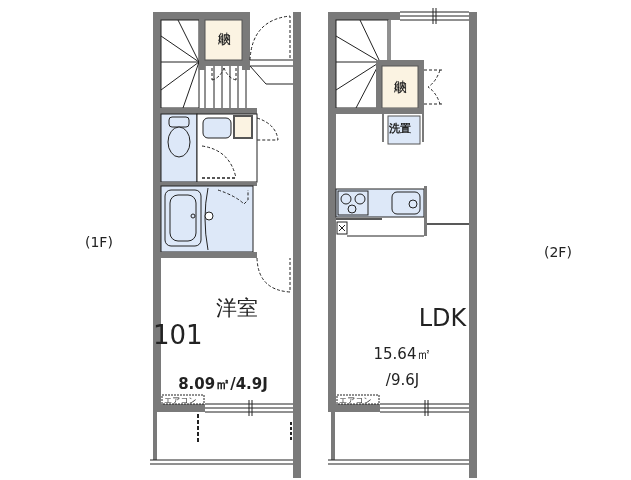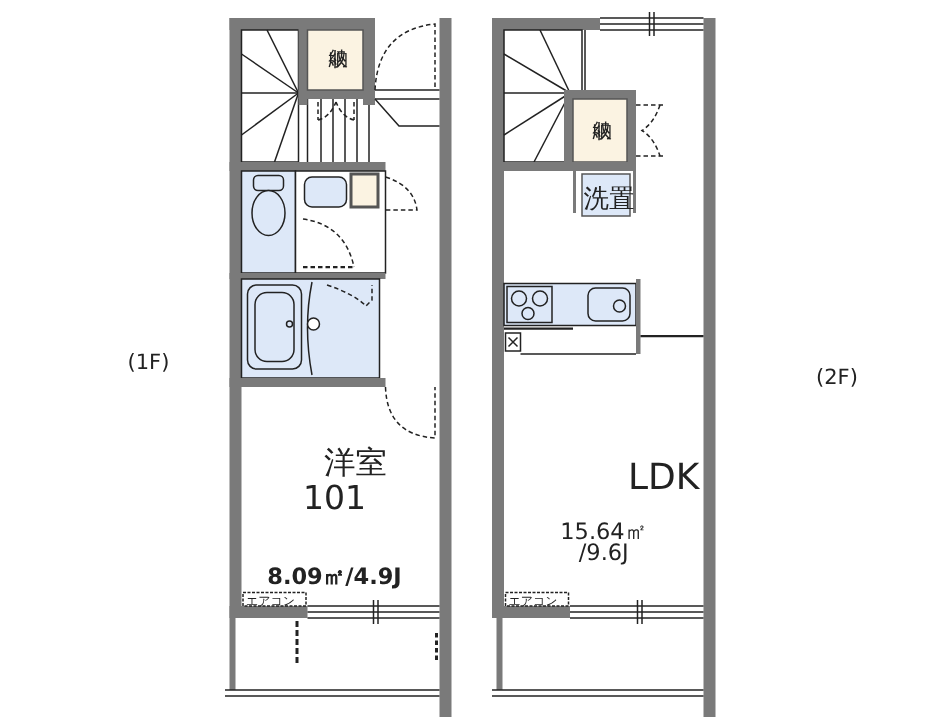--- a/index.html
+++ b/index.html
@@ -1,21 +1,21 @@
 <!DOCTYPE html>
 <html><head>
   <meta charset="utf-8">
   <style>
     html, body { margin: 0; padding: 0; background: #ffffff; }
     body { width: 631px; height: 480px; position: relative; overflow: hidden; font-family: "DejaVu Sans", sans-serif; }
     #plan { position: absolute; left: 0; top: 0; width: 631px; height: 480px; }
     .lbl { position: absolute; color: #222; font-family: "DejaVu Sans", sans-serif; white-space: nowrap; }
     .floor-label { font-size: 14px; }
     .room-name { font-size: 21px; text-align: center; }
-    .room-num { font-size: 22px; text-align: center; }
+    .room-num { font-size: 26px; }
     .room-area { font-size: 15px; text-align: center; margin-top: 25px; }
     .small-jp { font-size: 13px; }
     .tiny-jp { font-size: 8px; text-align: right; }
   </style>
 </head>
 <body>
 
 <svg id="plan" viewBox="0 0 631 480" xmlns="http://www.w3.org/2000/svg">
 
   <g>
@@ -155,17 +155,17 @@
 <div class="lbl floor-label" style="left:61px; top:234px;margin-left:24px;">(1F)</div>
 <div class="lbl floor-label" style="left:544px; top:244px;">(2F)</div>
 
 <div class="lbl small-jp" style="left:210px; top:22px; width:28px; writing-mode:vertical-rl; line-height:28px; text-align:center;">収納</div>
 <div class="lbl room-name" style="left:153px; top:294px; width:168px;">洋室</div>
 <div class="lbl room-num" style="left:153px; top:320px; width:140px;">101</div>
 <div class="lbl room-area" style="left:153px; top:350px; width:140px;font-weight:bold;">8.09㎡/4.9J</div>
 <div class="lbl tiny-jp" style="left:164px; top:395px;">エアコン</div>
 
 <div class="lbl small-jp" style="left:386px; top:70px; width:28px; writing-mode:vertical-rl; line-height:28px; text-align:center;">収納</div>
-<div class="lbl" style="left:389px; top:121px; font-size:17px;">洗置</div>
+<div class="lbl" style="left:389px; top:121px; font-size:11px;font-weight:bold;">洗置</div>
 <div class="lbl room-name" style="left:336px; top:304px; width:133px; font-size:24px;padding-left:40px;">LDK</div>
 <div class="lbl room-area" style="left:336px; top:320px; width:133px;">15.64㎡</div>
-<div class="lbl room-area" style="left:336px; top:334px; width:133px;">/9.6J</div>
+<div class="lbl room-area" style="left:336px; top:346px; width:133px;">/9.6J</div>
 <div class="lbl tiny-jp" style="left:339px; top:395px;">エアコン</div>
 
 </body></html>

